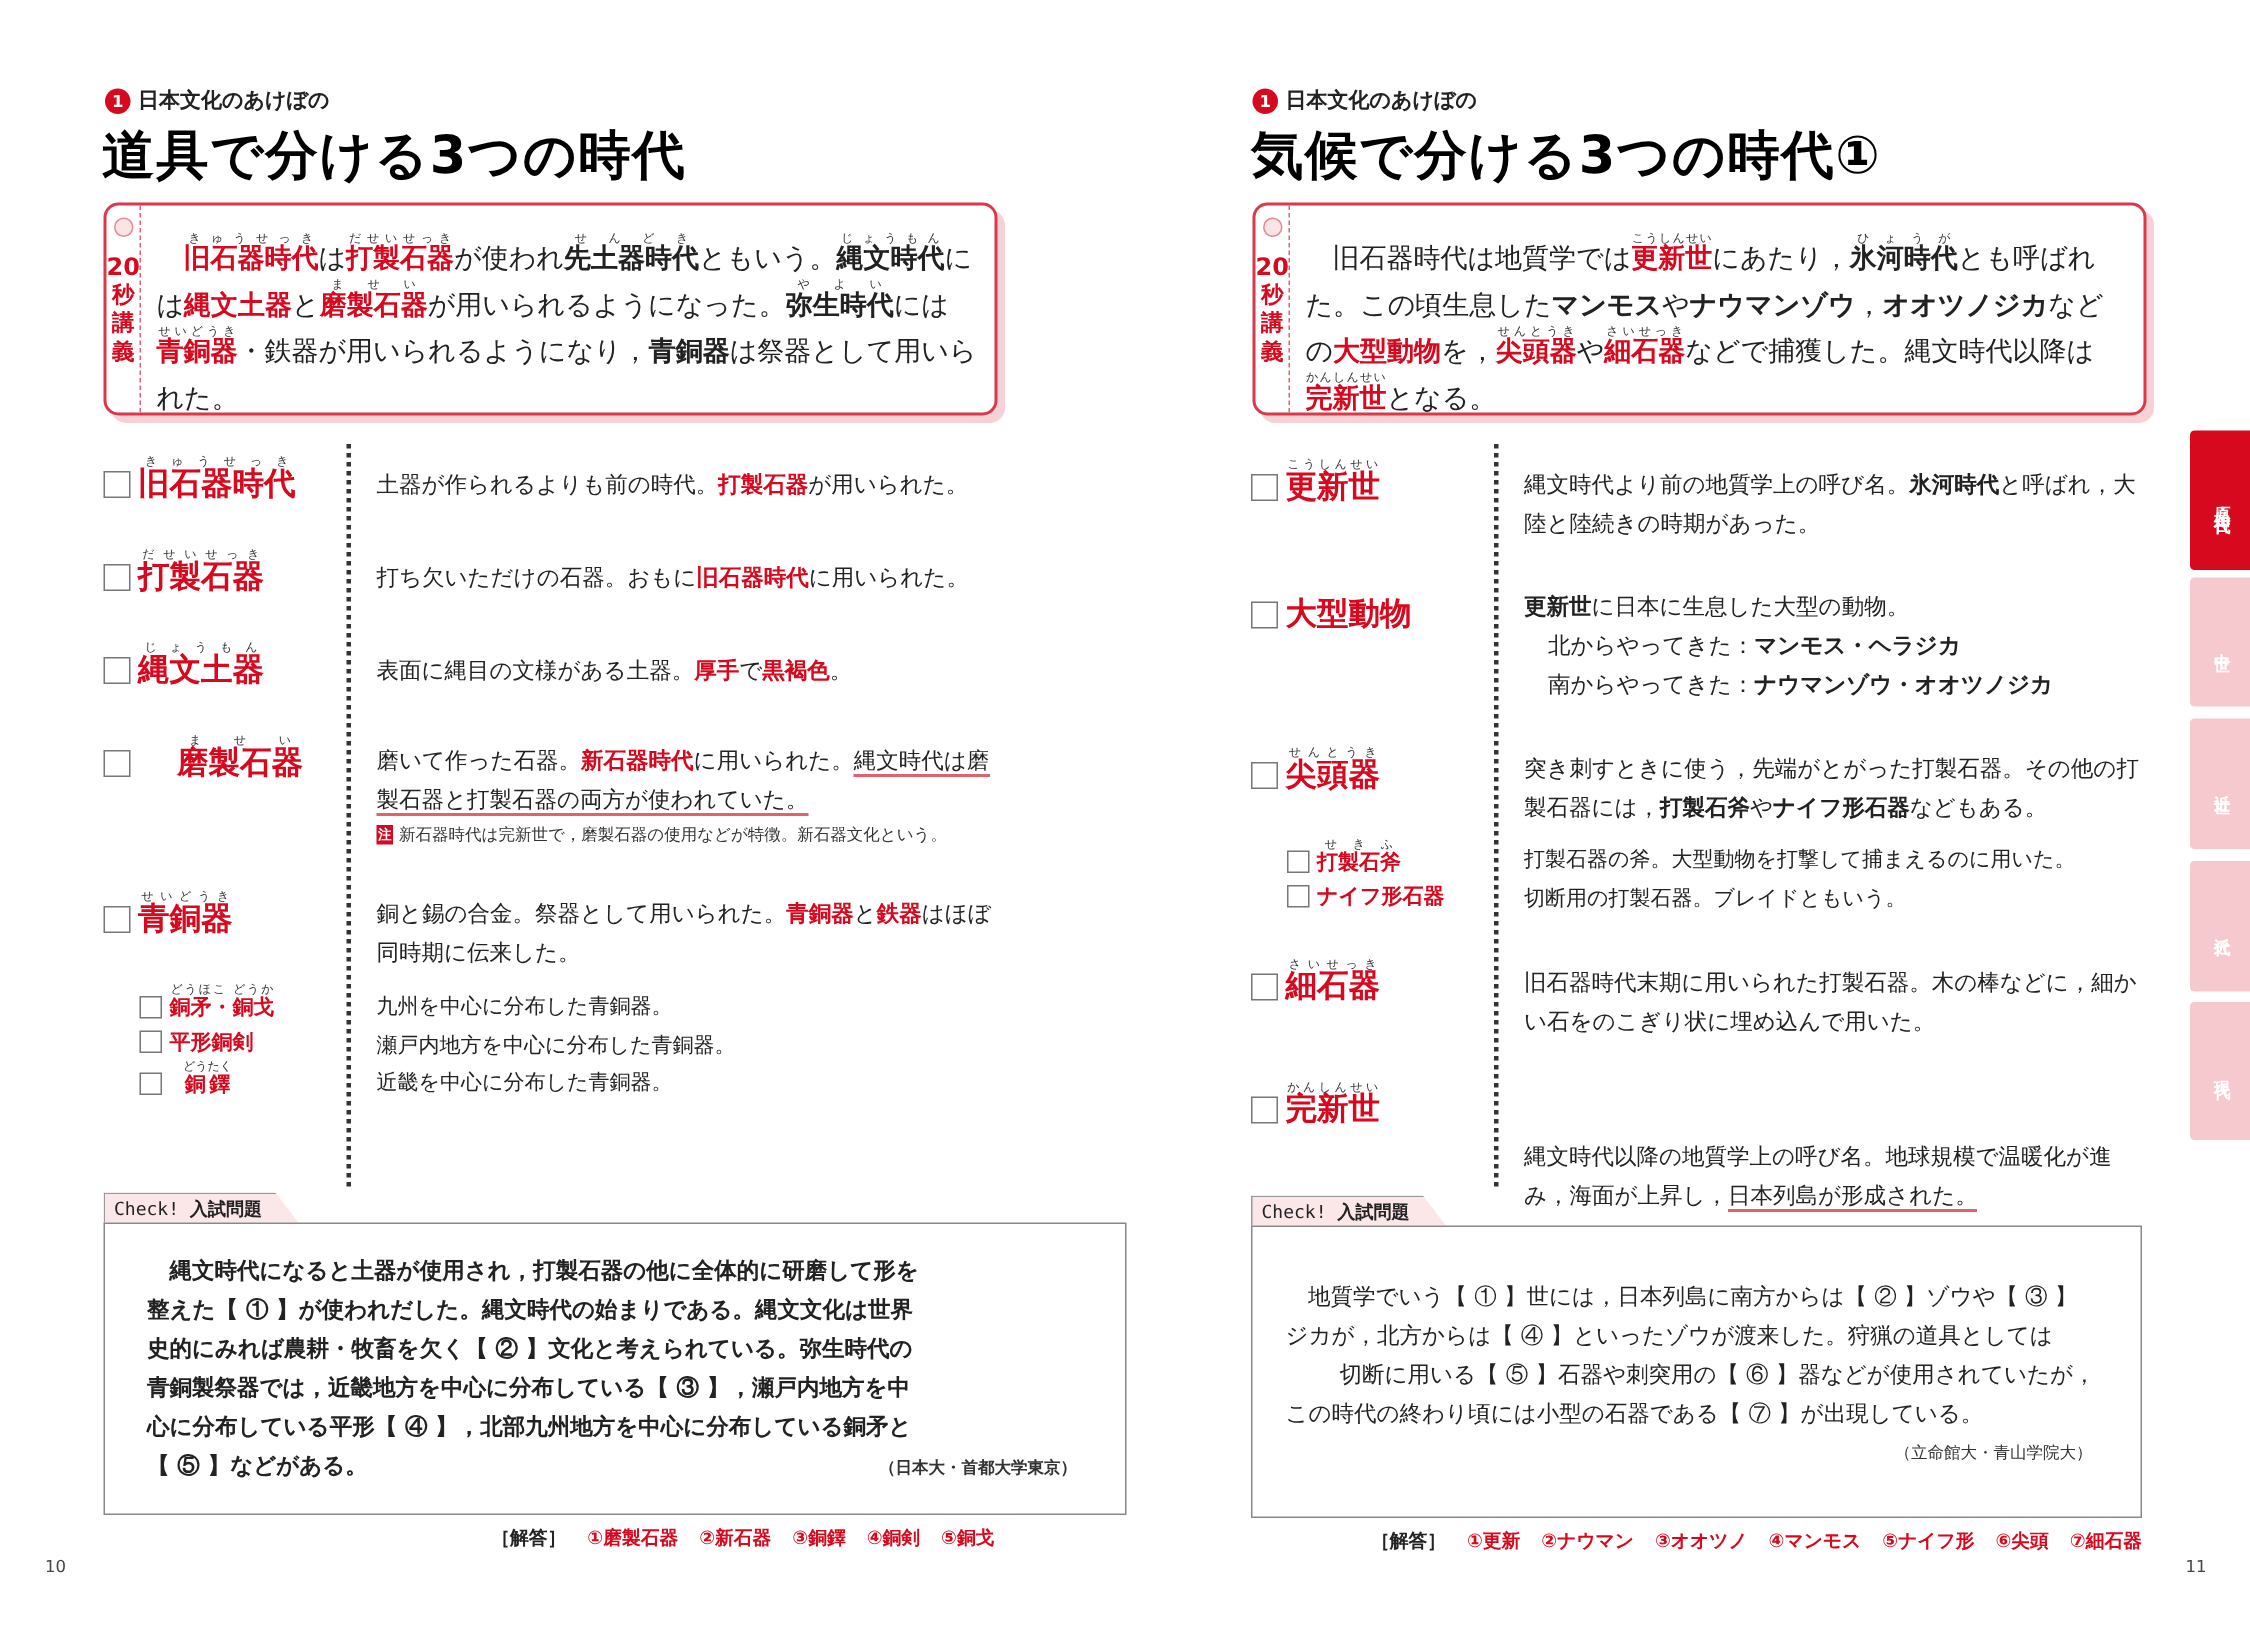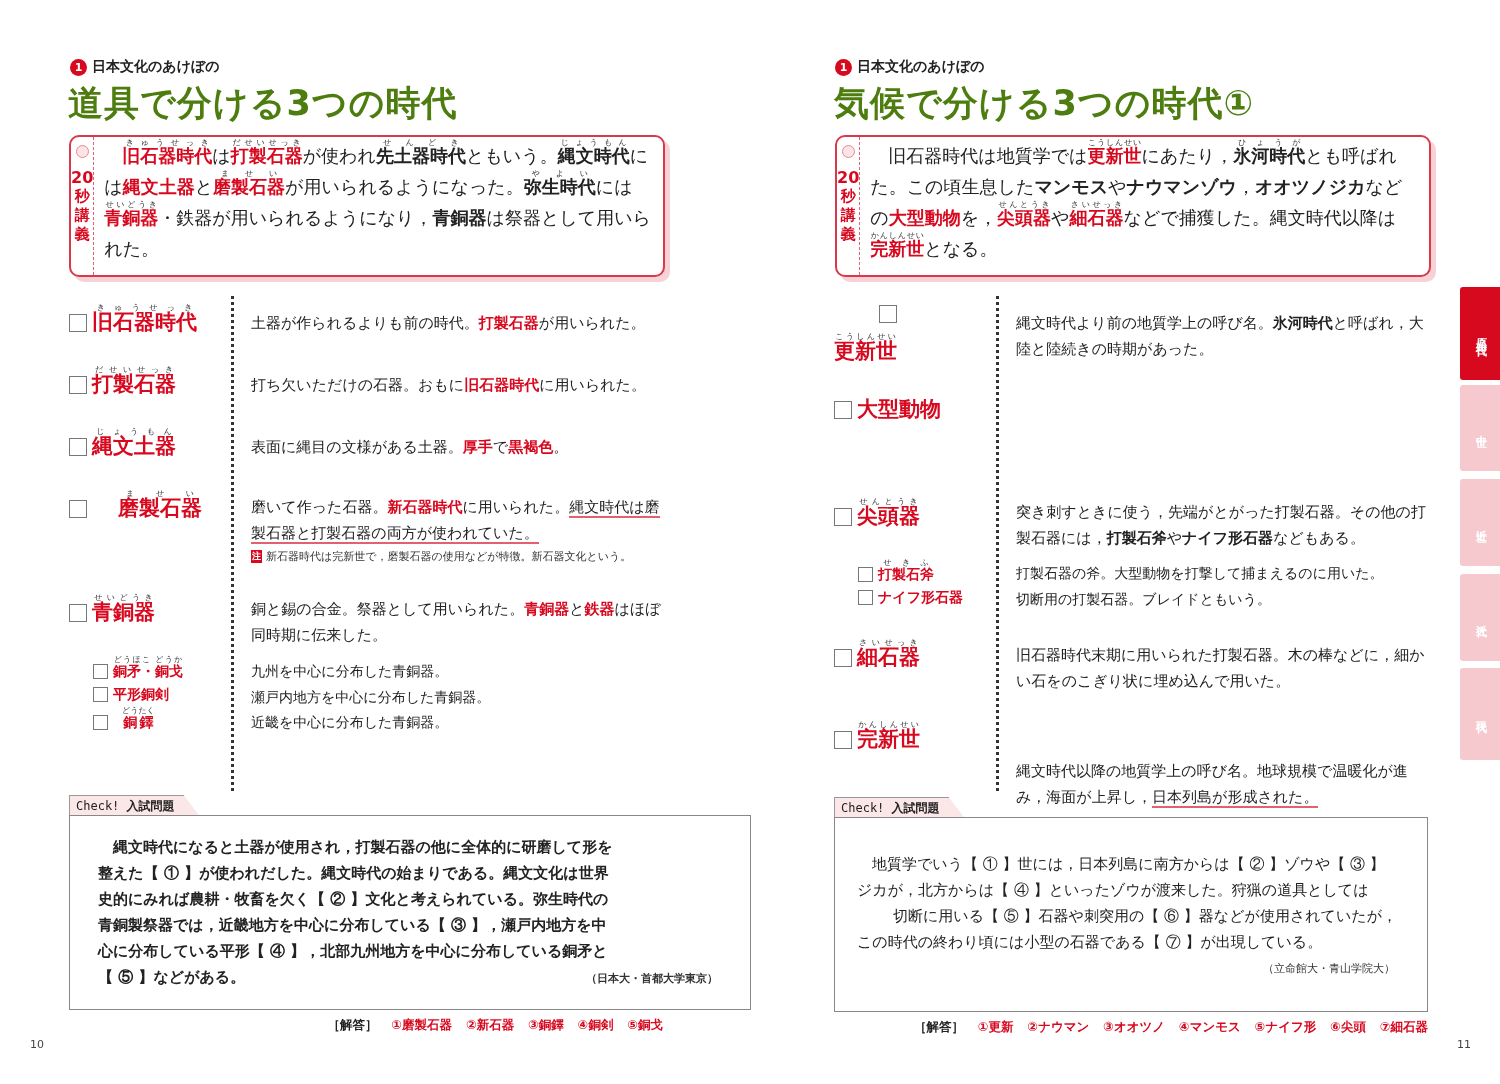--- a/index.html
+++ b/index.html
@@ -6,30 +6,30 @@
   body{width:1500px;height:1084px;background:#fff;position:relative;overflow:hidden;
        font-family:"DejaVu Serif","Liberation Serif",serif;color:#222;}
   .page{position:absolute;top:0;height:1084px;}
   .page.left{left:0;width:750px;}
   .page.right{left:750px;width:750px;}
   .section{position:absolute;top:58px;display:flex;align-items:center;gap:5px;
            font-family:"DejaVu Sans","Liberation Sans",sans-serif;font-size:14px;font-weight:bold;color:#222;}
   .badge{width:17px;height:17px;border-radius:50%;background:#d7091f;color:#fff;font-size:11px;
          display:flex;align-items:center;justify-content:center;}
   .title{position:absolute;top:80px;font-family:"DejaVu Sans","Liberation Sans",sans-serif;
-         font-weight:bold;font-size:35px;color:#4d7c0f;letter-spacing:1px;}
+         font-weight:bold;font-size:35px;color:#000000;letter-spacing:1px;}
   .lecture{position:absolute;top:135px;border:2px solid #d9394b;border-radius:10px;background:#fff;
            box-shadow:5px 5px 0 #f6d2d7;display:flex;}
   .lecture .tag{width:34px;border-right:1px dashed #e26070;display:flex;flex-direction:column;
                 align-items:center;padding-top:8px;font-family:"DejaVu Sans","Liberation Sans",sans-serif;
                 color:#d7091f;font-weight:bold;}
   .lecture .dot{width:11px;height:11px;border-radius:50%;border:1.5px solid #e58a95;background:#fbe3e6;margin-bottom:10px;}
   .lecture .tag .v{font-size:15px;line-height:19px;text-align:center;}
   .lecture .tag .n{font-size:16px;}
-  .lecture .body{padding:4px 12px 6px 10px;font-family:Liberation Serif, serif;
+  .lecture .body{padding:20px 12px 6px 10px;font-family:Liberation Serif, serif;
                  font-size:18px;line-height:31px;text-indent:1em;font-weight:500;}
   .red{color:#d7091f;font-weight:bold;}
   .bold{font-weight:bold;}
   .uline{border-bottom:2px solid #e26070;}
   ruby rt{font-size:8px;color:#333;font-weight:normal;}
   .divider{position:absolute;top:296px;height:495px;border-left:3px dotted #333;}
   .term{position:absolute;display:flex;align-items:flex-end;gap:5px;}
   .cb{display:inline-block;border:1.5px solid #777;background:#fff;box-sizing:border-box;}
   .term.big .cb{width:18px;height:18px;margin-bottom:4px;}
   .term.big .lbl{font-family:"DejaVu Sans","Liberation Sans",sans-serif;font-weight:bold;color:#d7091f;font-size:21px;}
@@ -178,31 +178,36 @@
       <span class="v">講</span>
       <span class="v">義</span>
     </div>
     <div class="body">
       <span>旧石器時代は地質学では</span><ruby class="red"><span>更新世</span><rt>こうしんせい</rt></ruby><span>にあたり，</span><ruby class="bold"><span>氷河時代</span><rt>ひょうが</rt></ruby><span>とも呼ばれた。この頃生息した</span><span class="bold">マンモス</span><span>や</span><span class="bold">ナウマンゾウ</span><span>，</span><span class="bold">オオツノジカ</span><span>などの</span><span class="red">大型動物</span><span>を，</span><ruby class="red"><span>尖頭器</span><rt>せんとうき</rt></ruby><span>や</span><ruby class="red"><span>細石器</span><rt>さいせっき</rt></ruby><span>などで捕獲した。縄文時代以降は</span><ruby class="red"><span>完新世</span><rt>かんしんせい</rt></ruby><span>となる。</span>
     </div>
   </div>
 
   <div class="divider" style="left:246px;"></div>
 
-  <div class="term big" style="left:84px;top:305px;flex-direction:column;">
+  <div class="term big" style="left:84px;top:305px;">
     <span class="cb"></span>
     <ruby class="lbl"><span>更新世</span><rt>こうしんせい</rt></ruby>
   </div>
   <div class="desc" style="left:266px;top:310px;width:415px;">
     <span>縄文時代より前の地質学上の呼び名。</span><span class="bold">氷河時代</span><span>と呼ばれ，大陸と陸続きの時期があった。</span>
   </div>
 
   <div class="term big" style="left:84px;top:395px;">
     <span class="cb"></span>
     <span class="lbl">大型動物</span>
+  </div>
+  <div class="desc" style="left:266px;top:391px;width:415px;">
+    <div><span class="bold">更新世</span><span>に日本に生息した大型の動物。</span></div>
+    <div style="padding-left:16px;"><span>北からやってきた：</span><span class="bold">マンモス・ヘラジカ</span></div>
+    <div style="padding-left:16px;"><span>南からやってきた：</span><span class="bold">ナウマンゾウ・オオツノジカ</span></div>
   </div>
 
   <div class="term big" style="left:84px;top:497px;">
     <span class="cb"></span>
     <ruby class="lbl"><span>尖頭器</span><rt>せんとうき</rt></ruby>
   </div>
   <div class="desc" style="left:266px;top:499px;width:420px;">
     <span>突き刺すときに使う，先端がとがった打製石器。その他の打製石器には，</span><span class="bold">打製石斧</span><span>や</span><span class="bold">ナイフ形石器</span><span>などもある。</span>
   </div>
 

